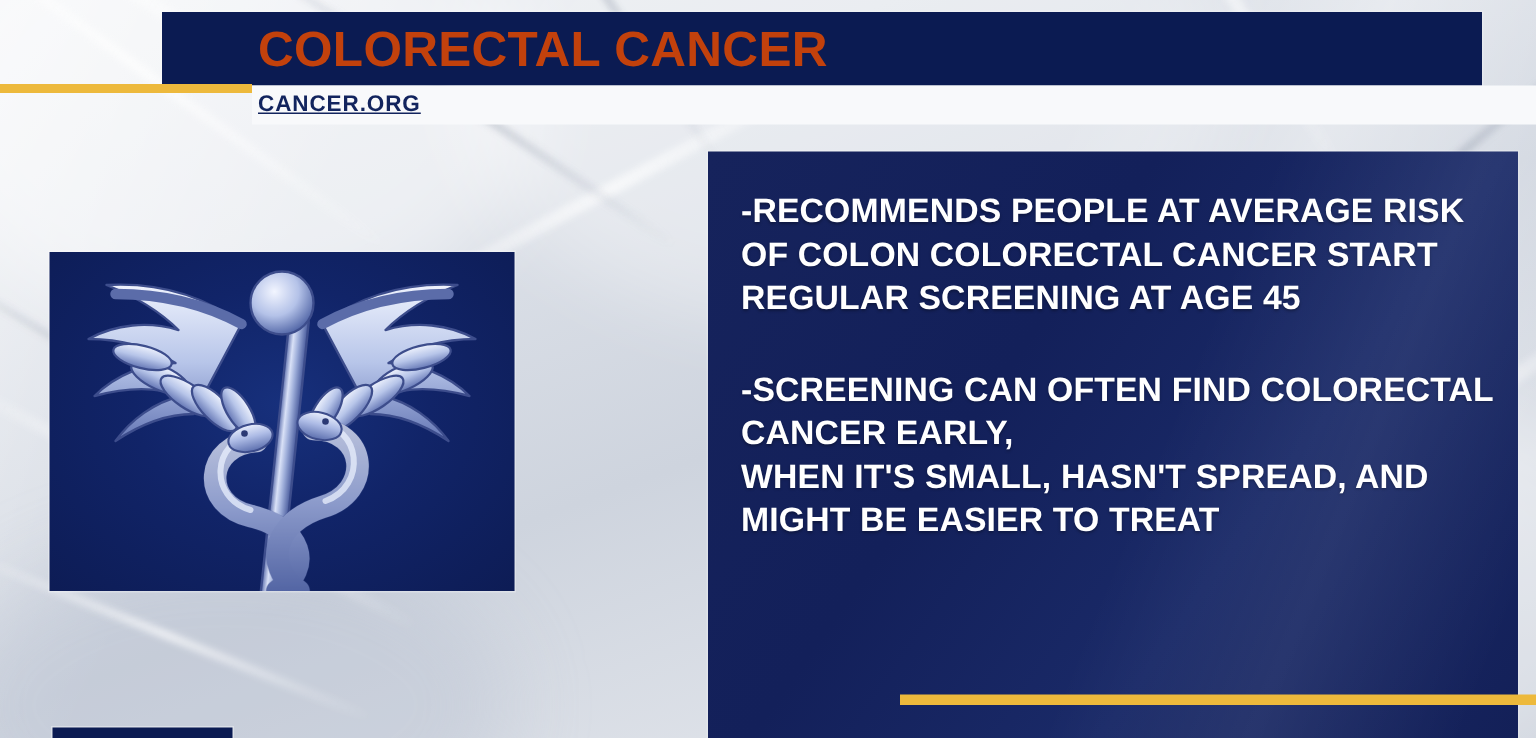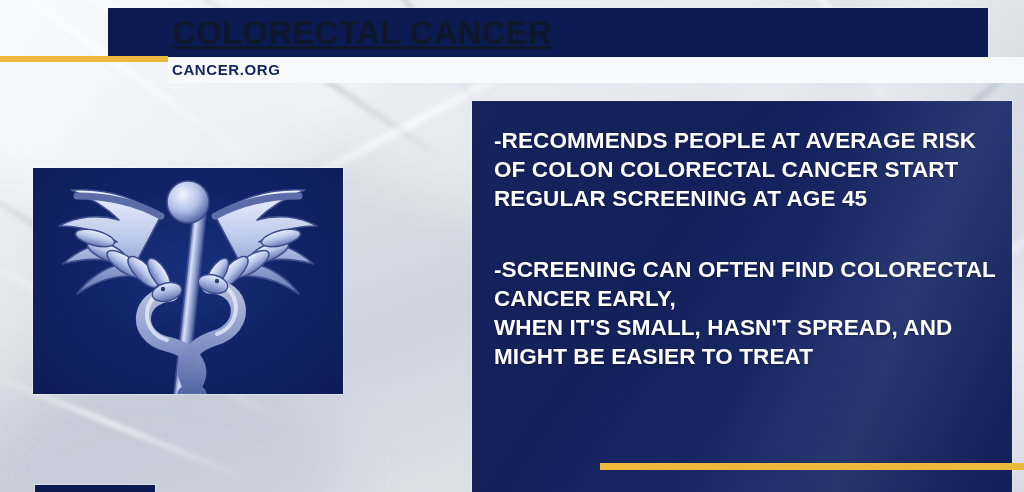--- a/index.html
+++ b/index.html
@@ -74,26 +74,25 @@
     background: #0b1b52;
     box-shadow: 0 0 0 1px rgba(255,255,255,0.22);
   }
   .title-text {
     position: absolute;
     left: 172px;
     top: 12px;
     width: 800px;
     height: 42px;
     line-height: 42px;
-    color: #0f172a;
+    color: #c2410c;
     font-size: 33px;
     font-weight: bold;
     letter-spacing: 0.2px;
     white-space: nowrap;
-    text-decoration: underline;
   }
   .gold-rule-top {
     position: absolute;
     left: 0;
     top: 56px;
     width: 168px;
     height: 6px;
     background: #edb93c;
   }
   .sub-bar {
@@ -108,20 +107,21 @@
     position: absolute;
     left: 172px;
     top: 59px;
     height: 22px;
     line-height: 22px;
     color: #12245e;
     font-size: 15px;
     font-weight: bold;
     letter-spacing: 0.6px;
     white-space: nowrap;
+    text-decoration: underline;
   }
 
   
   .img-panel {
     position: absolute;
     left: 33px;
     top: 168px;
     width: 310px;
     height: 226px;
     background: radial-gradient(ellipse at 50% 45%, #17307c 0%, #112468 45%, #0d1c55 100%);
@@ -159,21 +159,21 @@
   }
   .bullet {
     color: #ffffff;
     font-size: 22.5px;
     font-weight: bold;
     line-height: 29px;
     letter-spacing: 0.1px;
     white-space: pre-line;
     text-shadow: 0 1px 2px rgba(0,0,0,0.30);
   }
-  .bullet + .bullet { margin-top: 42px; }
+  .bullet + .bullet { margin-top: 32px; }
 
   .gold-rule-bottom {
     position: absolute;
     left: 600px;
     top: 463px;
     width: 424px;
     height: 7px;
     background: #edb93c;
   }
 

